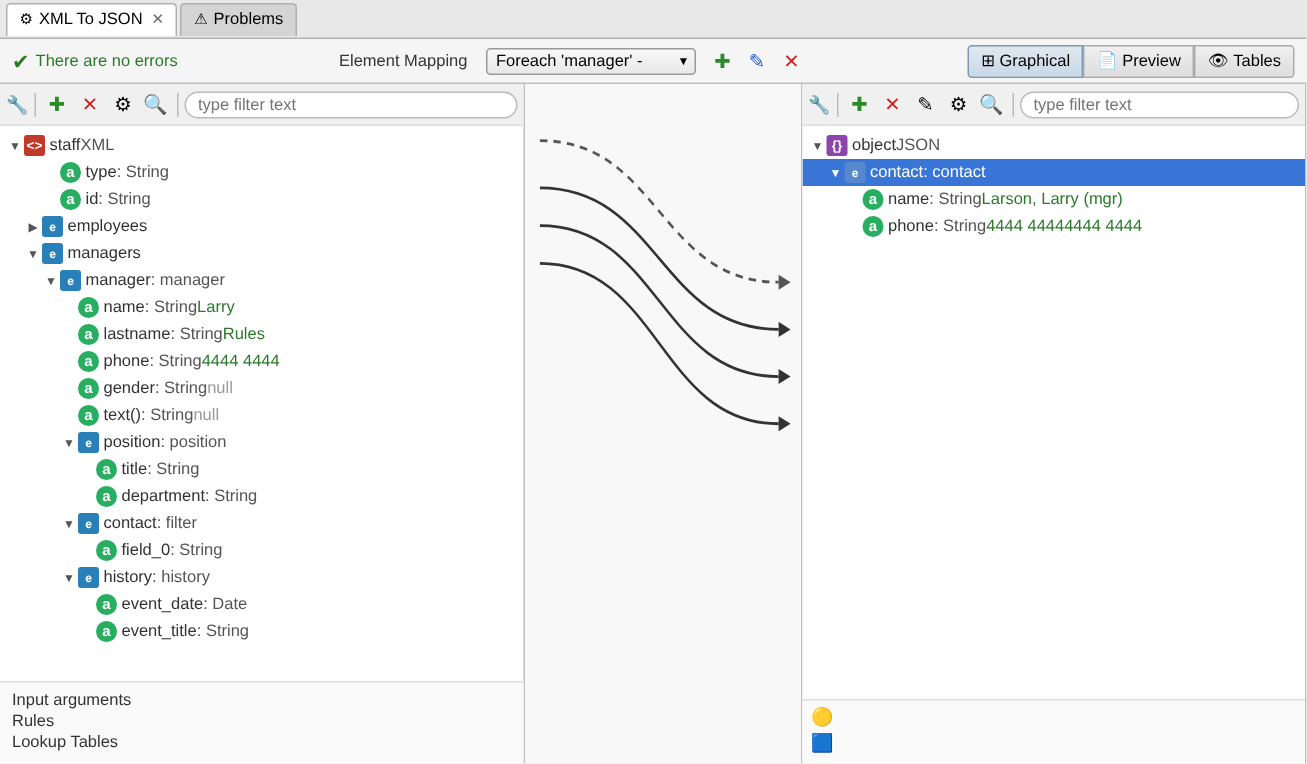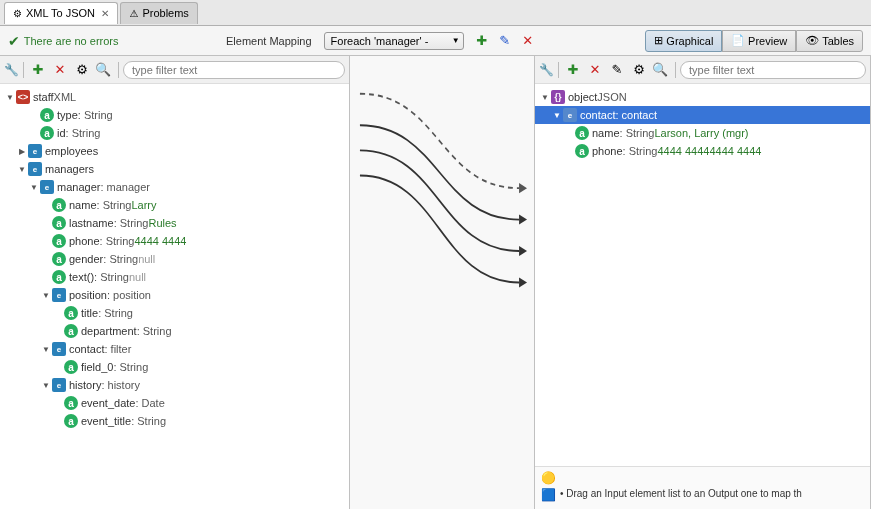--- a/index.html
+++ b/index.html
@@ -397,20 +397,25 @@
         <span class="node-icon attr">a</span>
         <span class="node-label dim"> event_date</span>
         <span class="node-type dim"> : Date</span>
       </div>
 
       <div class="tree-node" style="padding-left:64px;">
         <span class="node-icon attr">a</span>
         <span class="node-label dim"> event_title</span>
         <span class="node-type dim"> : String</span>
       </div>
+    </div>
+    <div class="panel-hints">
+      <div class="hint-item">Input arguments</div>
+      <div class="hint-item">Rules</div>
+      <div class="hint-item">Lookup Tables</div>
     </div>
   </div>
 
   <div class="panel panel-middle">
     <div class="mapping-area">
       <svg viewBox="0 0 185 360" preserveAspectRatio="none">
 
         <path d="M 10,30 C 90,30 90,105 170,105" stroke="#555" stroke-width="1.5" fill="none" stroke-dasharray="5,4"></path>
         <polygon points="170,101 178,105 170,109" fill="#555"></polygon>
 
@@ -466,17 +471,16 @@
         <span class="node-value-green">4444 44444444 4444</span>
       </div>
 
     </div>
     <div class="right-hints">
       <div class="right-hint-row">
         <span class="hint-icon">🟡</span>
       </div>
       <div class="right-hint-row">
         <span class="hint-icon">🟦</span>
-        <span>• Drag an Input element list to an Output one to map th</span>
       </div>
     </div>
   </div>
 </div>
 
 </body></html>

